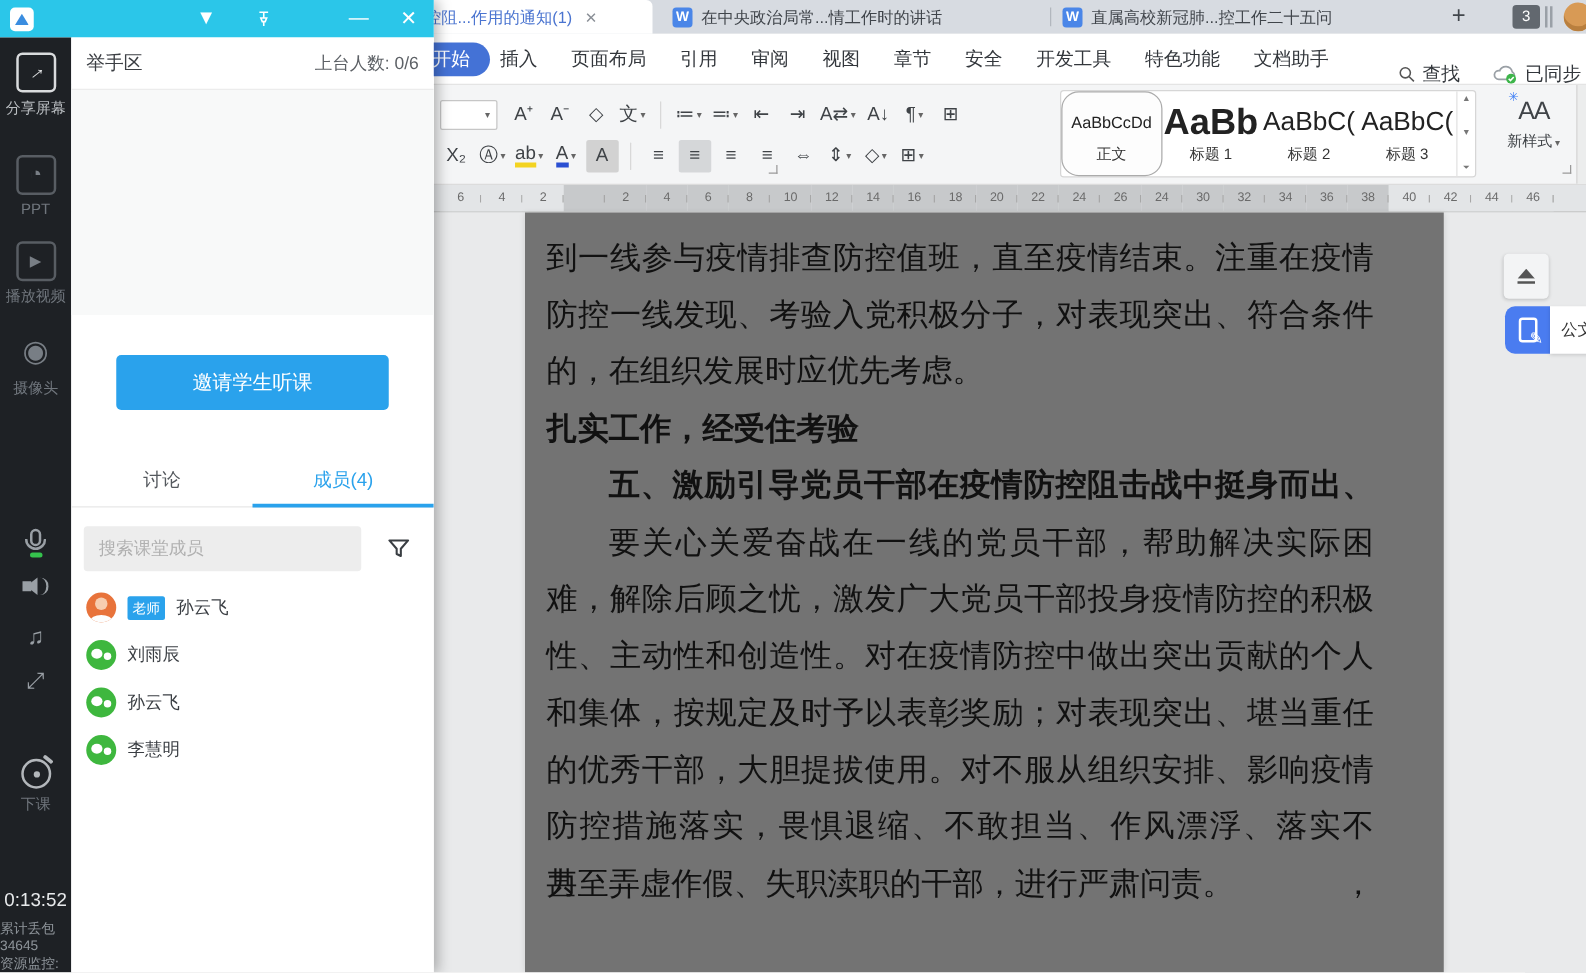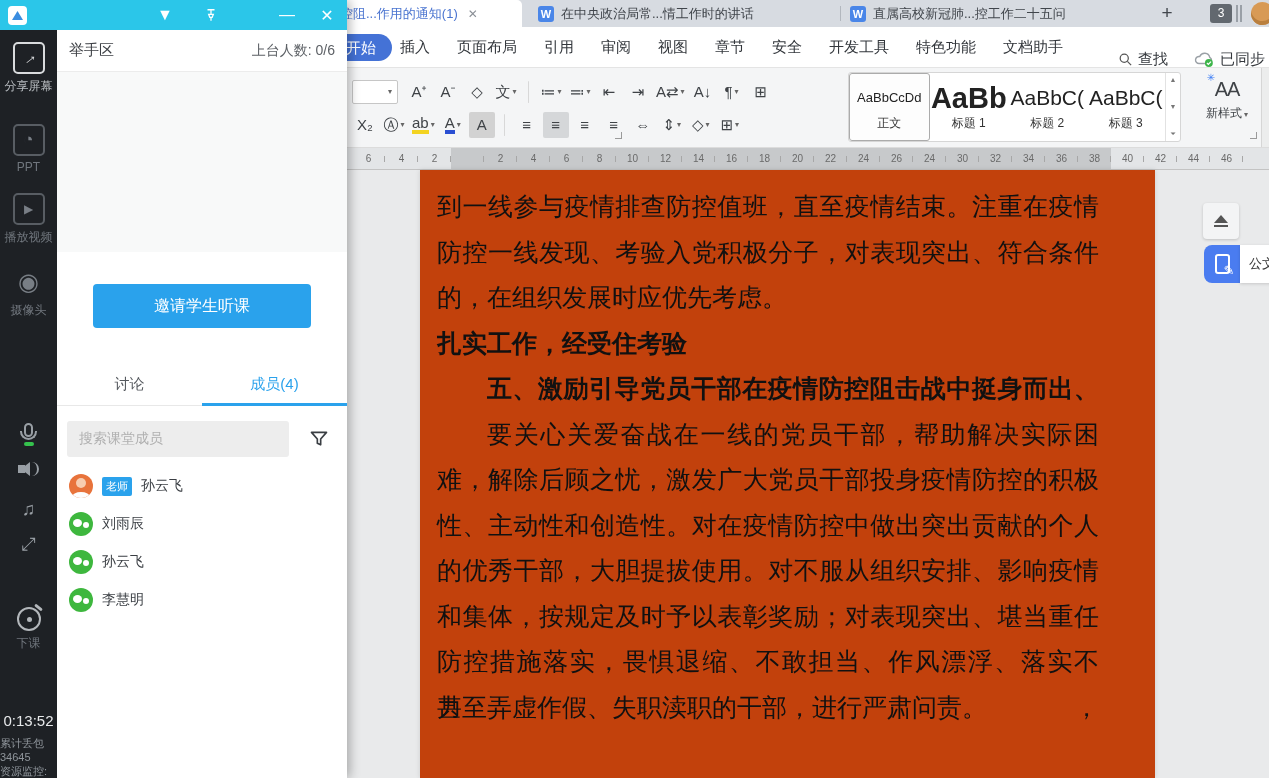--- a/index.html
+++ b/index.html
@@ -33,21 +33,21 @@
   .tb-btn.caret::after { content:"▾"; font-size:8px; color:#666; margin-left:2px; }
   .tb-btn.sep { min-width:1px; width:1px; height:22px; background:#d8d8d8; padding:0; margin:0 6px; }
   .tb-btn.combo { width:46px; height:24px; background:#fff; border:1px solid #c6c6c6; justify-content:flex-end; margin-right:5px; }
   .tb-btn.combo::after { content:"▾"; font-size:8px; color:#666; margin-right:3px; }
   .tb-btn.hl i { border-bottom:4px solid #f3d321; }
   .tb-btn.fc i { border-bottom:4px solid #2a4fd2; }
   .tb-btn.shade { background:#d2d2d2; }
   .tb-btn i { font-style:normal; line-height:1; }
   .corner-mark { position:absolute; width:7px; height:7px; border-right:1px solid #9a9a9a; border-bottom:1px solid #9a9a9a; }
   .styles-box { position:absolute; left:848px; top:4px; width:333px; height:70px; background:#fff; border:1px solid #d6d6d6; border-radius:3px; display:flex; }
-  .style-item { flex:1; display:flex; flex-direction:column; align-items:center; justify-content:center; border-radius:3px; overflow:hidden; }
+  .style-item { flex:1; display:flex; flex-direction:column; align-items:center; justify-content:center; border-radius:14px; overflow:hidden; }
   .style-item.selected { border:1px solid #ababab; background:#fdfdfd; }
   .style-item .sample { font-size:13px; color:#222; line-height:30px; white-space:nowrap; }
   .style-item.big .sample { font-size:29px; font-weight:bold; }
   .style-item.mid .sample { font-size:21px; }
   .style-item .slabel { font-size:12px; color:#333; margin-top:2px; white-space:nowrap; }
   .style-scroll { width:15px; border-left:1px solid #e2e2e2; display:flex; flex-direction:column; align-items:center; justify-content:space-between; padding:3px 0; font-size:7px; color:#777; }
   .new-style { position:absolute; left:1194px; top:10px; width:66px; text-align:center; }
   .ns-icon { font-size:20px; color:#3f4347; position:relative; display:inline-block; }
   .ns-icon::before { content:"AA"; letter-spacing:-1px; }
   .ns-icon::after { content:"✳"; position:absolute; left:-8px; top:-6px; font-size:10px; color:#3d7ef5; }
@@ -55,21 +55,21 @@
   .ns-label::after { content:" ▾"; font-size:8px; color:#666; }
   .tb-edge { position:absolute; right:0; top:0; bottom:0; width:8px; background:#eceded; border-left:1px solid #d6d6d6; }
 
   .ruler { position:absolute; left:0; top:148px; right:0; height:22px; background:#e3e5e7; border-bottom:1px solid #c3c3c3; }
   .ruler-cells { position:absolute; left:352px; top:0; bottom:0; right:0; display:flex; }
   .rcell { flex:none; width:33px; height:100%; font-size:10px; color:#6a6a6a; text-align:center; line-height:21px; position:relative; background:#e3e5e7; }
   .rcell::after { content:""; position:absolute; right:0; top:8px; height:6px; border-right:1px solid #a7a7a7; }
   .rcell.dark { background:#c7c9cb; }
 
   .docarea { position:absolute; left:0; top:170px; right:0; bottom:0; background:#e9eaeb; }
-  .page { position:absolute; left:420px; top:0; bottom:0; width:735px; background:#c2410c; box-shadow:0 0 5px rgba(0,0,0,.12); }
+  .page { position:absolute; left:420px; top:0; bottom:0; width:735px; background:#737373; box-shadow:0 0 5px rgba(0,0,0,.12); }
   .doc-text { position:absolute; left:17px; top:14px; width:662px; font-family:"Liberation Serif", serif; font-size:25px; color:#111; }
   .doc-line { height:45.5px; line-height:45.5px; white-space:nowrap; }
   .doc-line.fill { white-space:normal; text-align:justify; text-align-last:justify; text-justify:inter-character; }
   .doc-line.indent { text-indent:50px; }
   .doc-line.bold { font-weight:bold; }
 
   .rail { position:absolute; right:0; top:0; bottom:0; width:79px; }
   .eject-btn { position:absolute; left:13px; top:33px; width:36px; height:36px; background:#f3f4f5; border-radius:4px; box-shadow:0 1px 3px rgba(0,0,0,.18); display:flex; flex-direction:column; align-items:center; justify-content:center; gap:2px; }
   .eject-tri { width:14px; height:8px; background:#555; clip-path:polygon(50% 0,100% 100%,0 100%); }
   .eject-bar { width:14px; height:2px; background:#555; }
@@ -391,22 +391,22 @@
         <div class="doc-text">
 
         <div class="doc-line fill">到一线参与疫情排查防控值班，直至疫情结束。注重在疫情</div>
             <div class="doc-line fill">防控一线发现、考验入党积极分子，对表现突出、符合条件</div>
             <div class="doc-line">的，在组织发展时应优先考虑。</div>
             <div class="doc-line bold">扎实工作，经受住考验</div>
             <div class="doc-line bold indent fill">五、激励引导党员干部在疫情防控阻击战中挺身而出、</div>
             <div class="doc-line indent fill">要关心关爱奋战在一线的党员干部，帮助解决实际困</div>
             <div class="doc-line fill">难，解除后顾之忧，激发广大党员干部投身疫情防控的积极</div>
             <div class="doc-line fill">性、主动性和创造性。对在疫情防控中做出突出贡献的个人</div>
+            <div class="doc-line fill">和集体，按规定及时予以表彰奖励；对表现突出、堪当重任</div>
             <div class="doc-line fill">的优秀干部，大胆提拔使用。对不服从组织安排、影响疫情</div>
-            <div class="doc-line fill">和集体，按规定及时予以表彰奖励；对表现突出、堪当重任</div>
             <div class="doc-line fill">防控措施落实，畏惧退缩、不敢担当、作风漂浮、落实不力，</div>
             <div class="doc-line">甚至弄虚作假、失职渎职的干部，进行严肃问责。</div>
           </div>
       </div>
       <div class="rail">
         <div class="eject-btn">
           <span class="eject-tri"></span>
           <span class="eject-bar"></span>
         </div>
         <div class="gw-btn">

